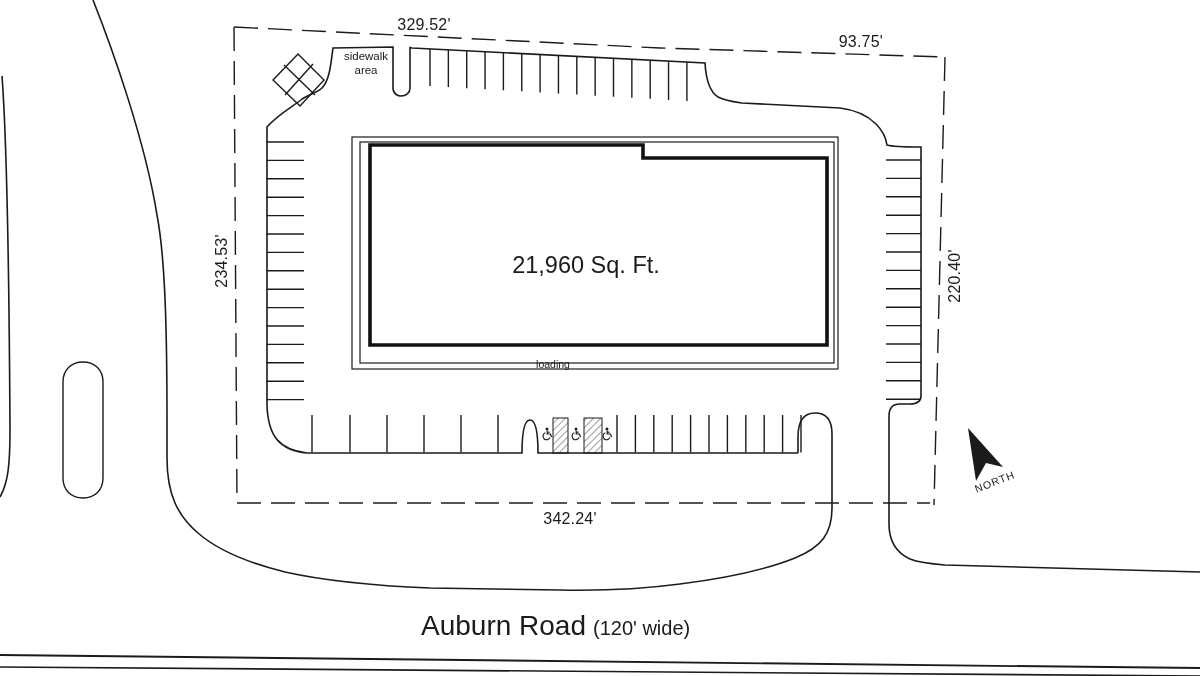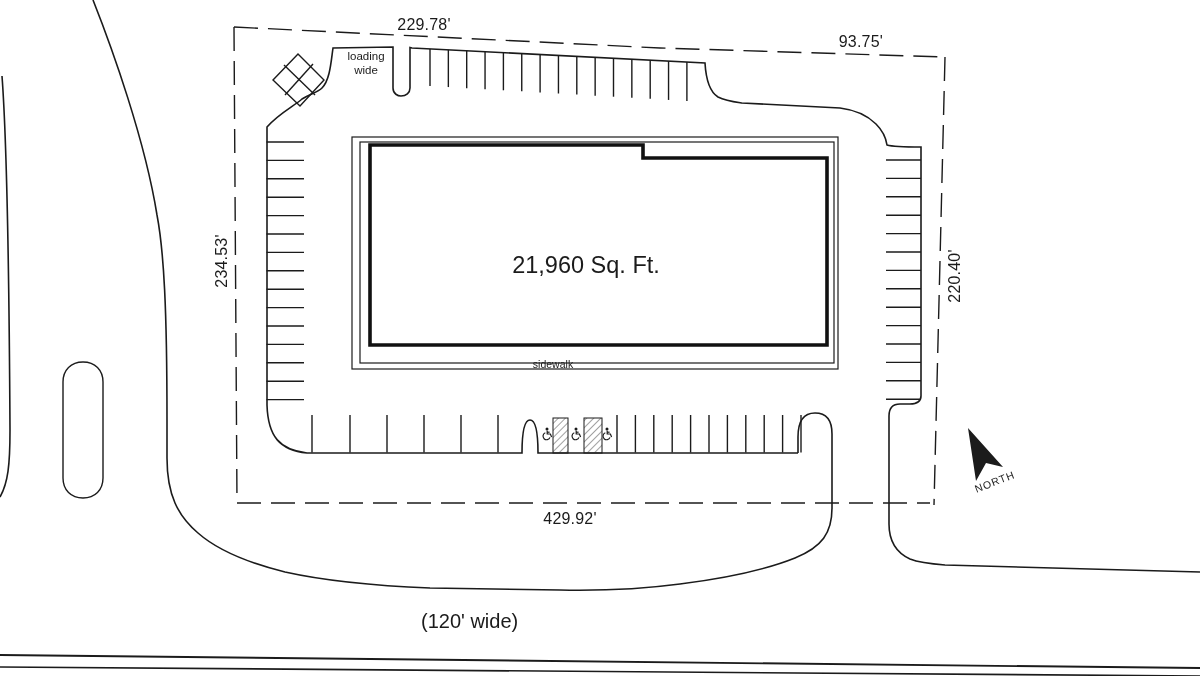--- a/index.html
+++ b/index.html
@@ -154,39 +154,40 @@
       <rect x="553" y="418" width="15" height="35" fill="url(#hatch)" stroke="#1b1b1b" stroke-width="1"></rect>
       <rect x="584" y="418" width="18" height="35" fill="url(#hatch)" stroke="#1b1b1b" stroke-width="1"></rect>
       <use href="#wc" x="547" y="434"></use>
       <use href="#wc" x="576" y="434"></use>
       <use href="#wc" x="607" y="434"></use>
     </g>
 
     <polygon points="968,428 1003,467 986,463 976,481" fill="#1b1b1b"></polygon>
   </svg>
 
-  <div class="lbl dim center" style="left:384px;top:16px;width:80px;">229.78'</div>
+  <div class="lbl dim center" style="left:384px;top:16px;width:80px;">329.52'</div>
 
   <div class="lbl dim center" style="left:803px;top:33px;width:80px;text-align:right;">93.75'</div>
 
   <div class="lbl dim center rot90" style="left:182px;top:252px;width:80px;">234.53'</div>
 
   <div class="lbl dim center rot90" style="left:915px;top:267px;width:80px;">220.40'</div>
 
-  <div class="lbl dim center" style="left:528px;top:510px;width:84px;">429.92'</div>
+  <div class="lbl dim center" style="left:528px;top:510px;width:84px;">342.24'</div>
 
-  <div class="lbl small center" style="left:339px;top:50px;width:54px;">loading wide</div>
+  <div class="lbl small center" style="left:339px;top:50px;width:54px;">sidewalk area</div>
 
   <div class="lbl bldg-label center" style="left:436px;top:225px;width:300px;">
     <div>21,960 Sq. Ft.</div>
   </div>
 
-  <div class="lbl sidewalk center" style="left:513px;top:358px;width:80px;">sidewalk</div>
+  <div class="lbl sidewalk center" style="left:513px;top:358px;width:80px;">loading</div>
 
 
   <div class="lbl north-lbl" style="left:975px;top:483px;width:56px;">NORTH</div>
 
 
   <div class="lbl road-label" style="left:421px;top:610px;">
+    <span class="road-name">Auburn Road</span>
     <span class="road-width">(120' wide)</span>
   </div>
 
 </div>
 
 </body></html>

